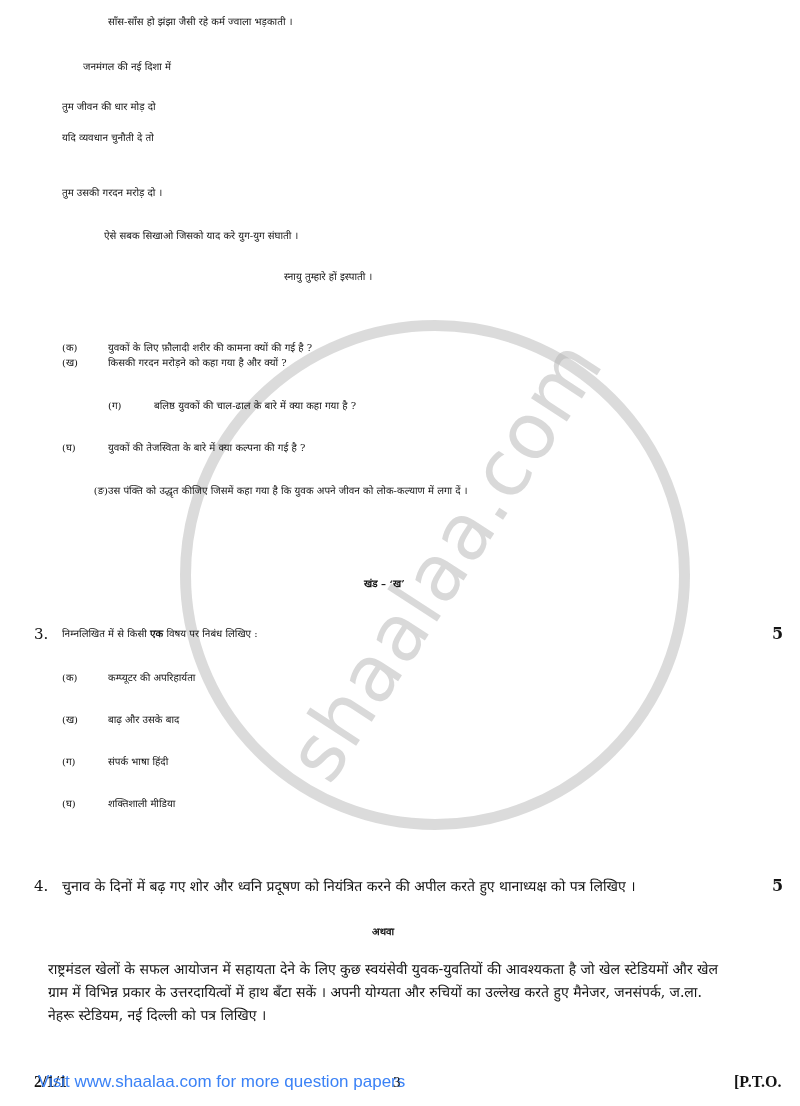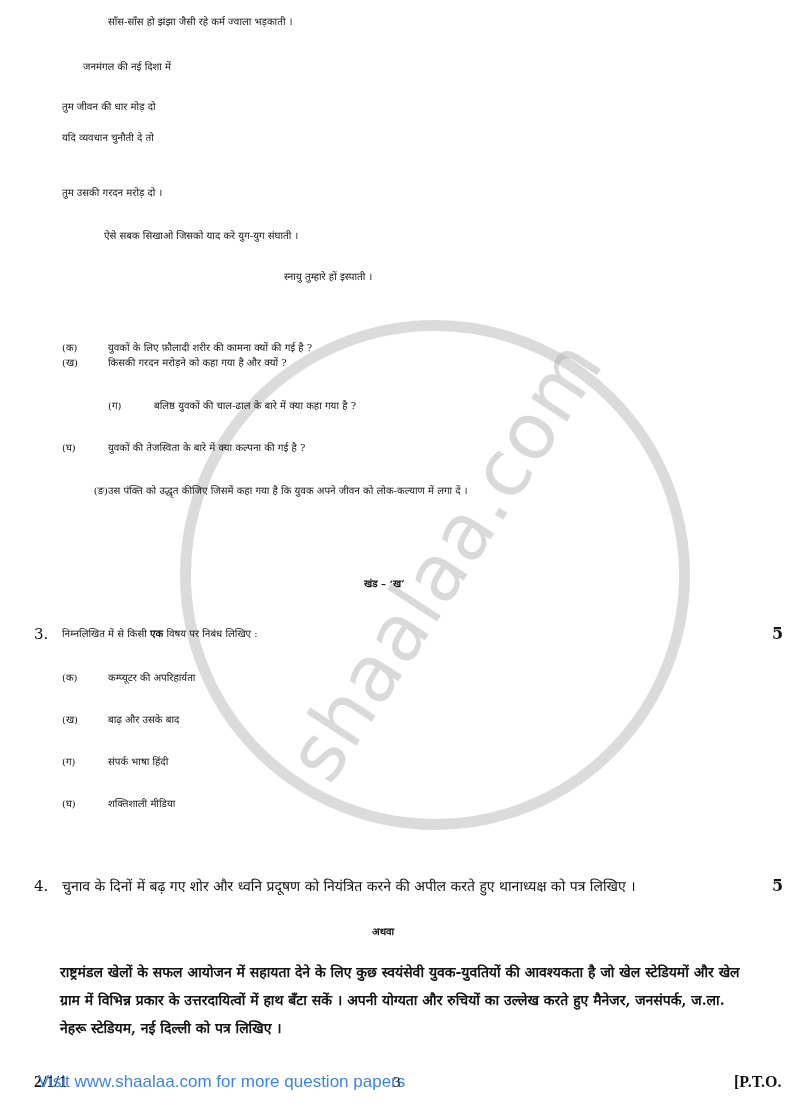--- a/index.html
+++ b/index.html
@@ -17,21 +17,21 @@
       position: absolute; left: 180px; top: 320px; width: 510px; height: 510px;
       border: 11px solid rgba(190,190,190,0.55); border-radius: 50%; box-sizing: border-box;
       pointer-events: none;
     }
     .watermark-text {
       position: absolute; left: 200px; top: 530px; width: 470px; text-align: center;
       font-family: "DejaVu Sans", sans-serif; font-size: 78px; color: rgba(180,180,180,0.5);
       transform: rotate(-57deg); transform-origin: center center; pointer-events: none;
       letter-spacing: 1px;
     }
-    .para { position: absolute; left: 60px; width: 680px; font-size: 15px; line-height: 28px; font-weight: bold; }
+    .para { position: absolute; left: 48px; width: 680px; font-size: 15px; line-height: 23px; }
     .footer { position: absolute; top: 1072px; font-size: 16px; line-height: 20px; }
     .footer-code { left: 34px; font-weight: bold; font-family: "Liberation Serif", serif; }
     .footer-visit { left: 38px; font-family: "Liberation Sans", sans-serif; font-size: 17px; color: #3b82f6; }
     .footer-page { left: 393px; font-family: "Liberation Serif", serif; font-size: 15px; }
     .footer-pto { left: 734px; font-weight: bold; font-family: "Liberation Serif", serif; }
   </style>
 </head>
 <body>
 
 <div class="watermark-circle"></div>

